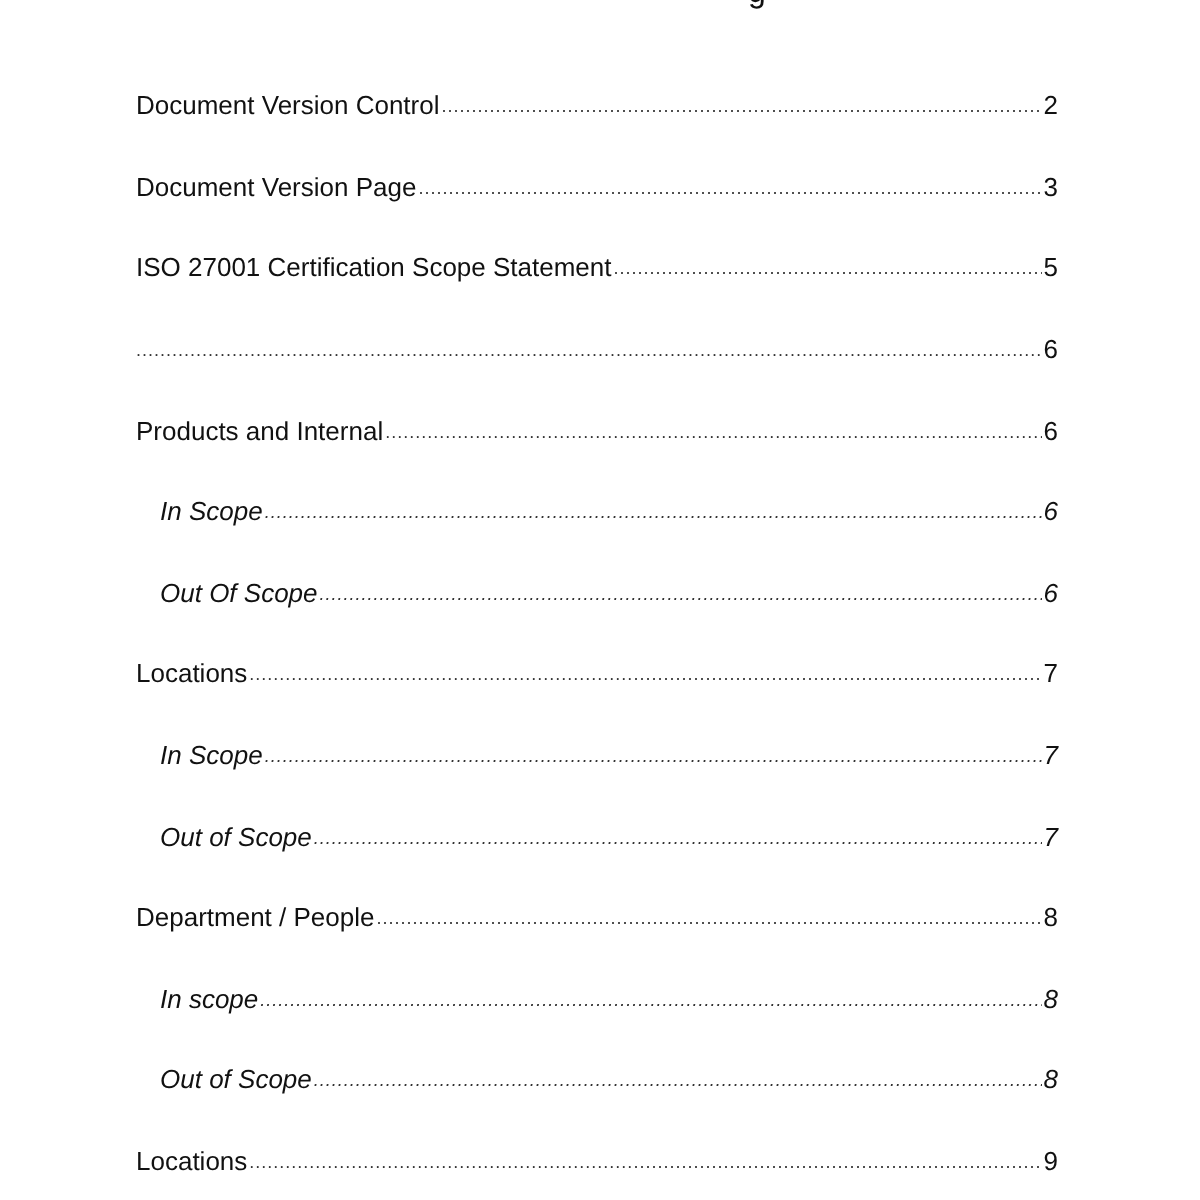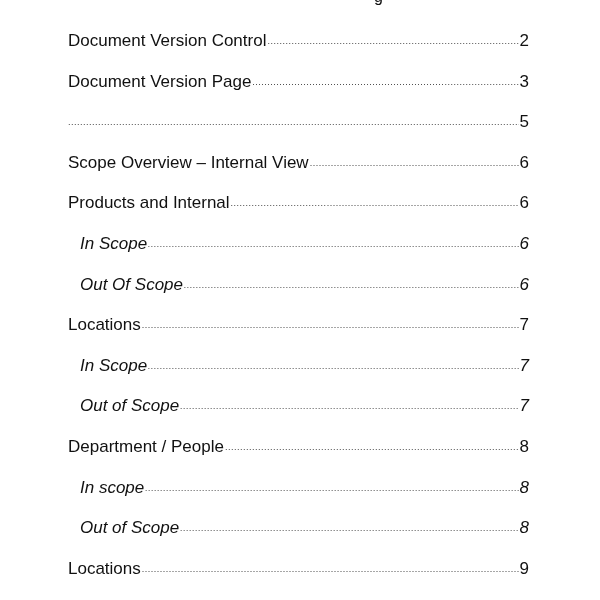--- a/index.html
+++ b/index.html
@@ -24,23 +24,23 @@
       color: #111;
     }
     .toc {
       position: absolute;
       left: 68px;
       top: 33px;
       width: 461px;
     }
     .toc-entry {
       display: flex;
-      align-items: flex-start;
+      align-items: center;
       height: 40.6px;
-      font-size: 17px;
+      font-size: 13px;
       line-height: 16px;
       white-space: nowrap;
       cursor: pointer;
     }
     .toc-entry.level-2 {
       padding-left: 12px;
       font-style: italic;
     }
     .toc-title {
       flex: 0 0 auto;
@@ -73,25 +73,25 @@
     <span class="toc-title">Document Version Control</span>
     <span class="toc-leader"></span>
     <span class="toc-page">2</span>
   </div>
   <div class="toc-entry level-1">
     <span class="toc-title">Document Version Page</span>
     <span class="toc-leader"></span>
     <span class="toc-page">3</span>
   </div>
   <div class="toc-entry level-1">
+    <span class="toc-title">ISO 27001 Certification Scope Statement</span>
     <span class="toc-leader"></span>
     <span class="toc-page">5</span>
   </div>
   <div class="toc-entry level-1">
-    <span class="toc-title">Scope Overview – Internal View</span>
     <span class="toc-leader"></span>
     <span class="toc-page">6</span>
   </div>
   <div class="toc-entry level-1">
     <span class="toc-title">Products and Internal</span>
     <span class="toc-leader"></span>
     <span class="toc-page">6</span>
   </div>
   <div class="toc-entry level-2">
     <span class="toc-title">In Scope</span>

